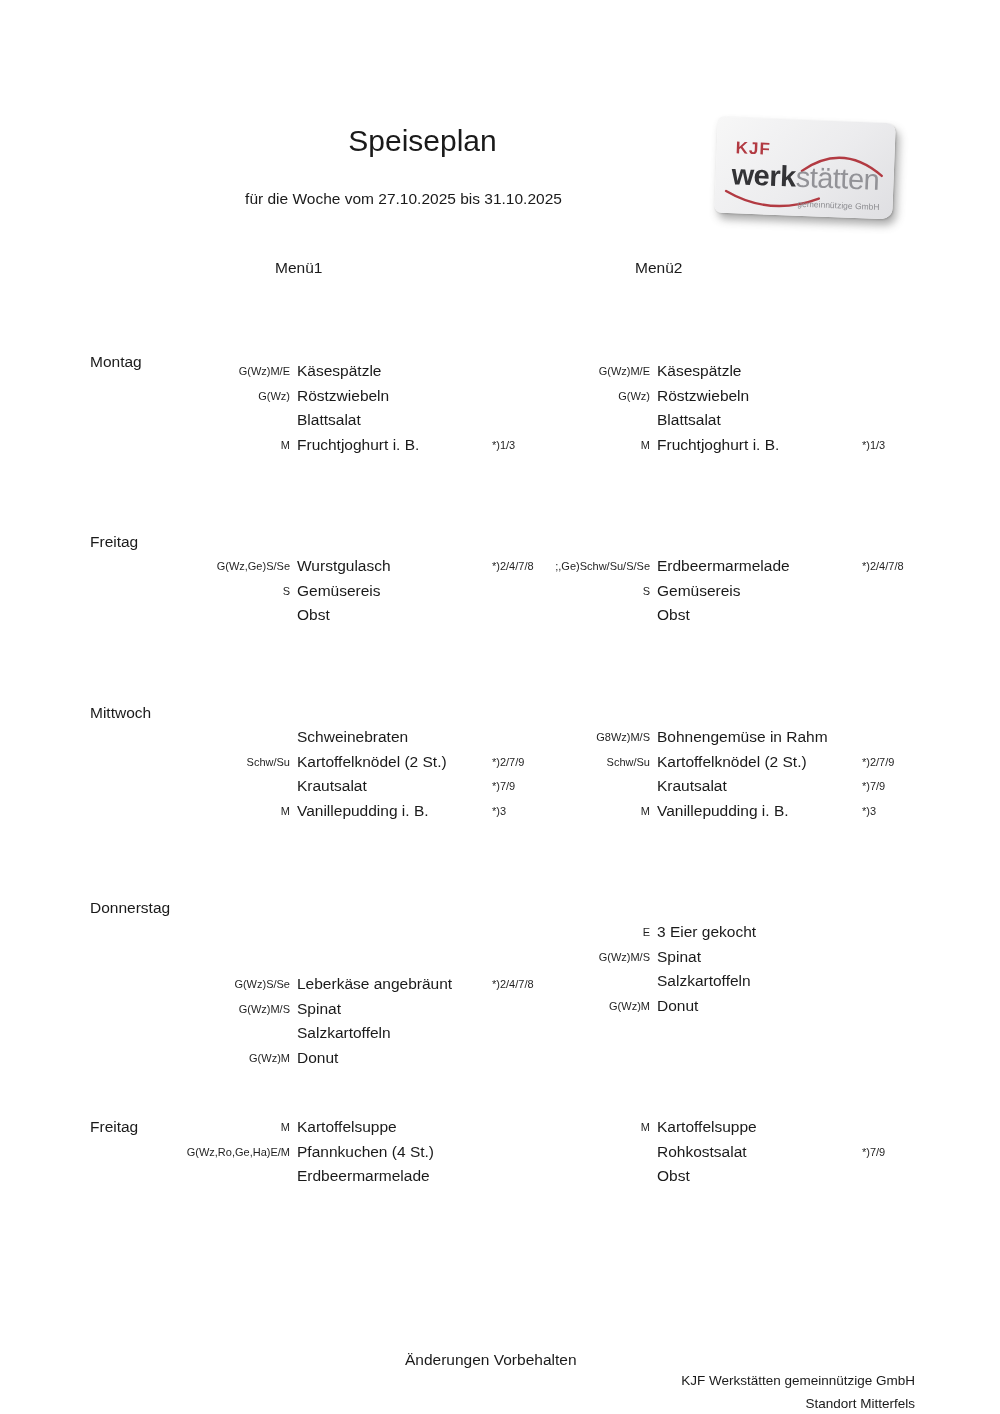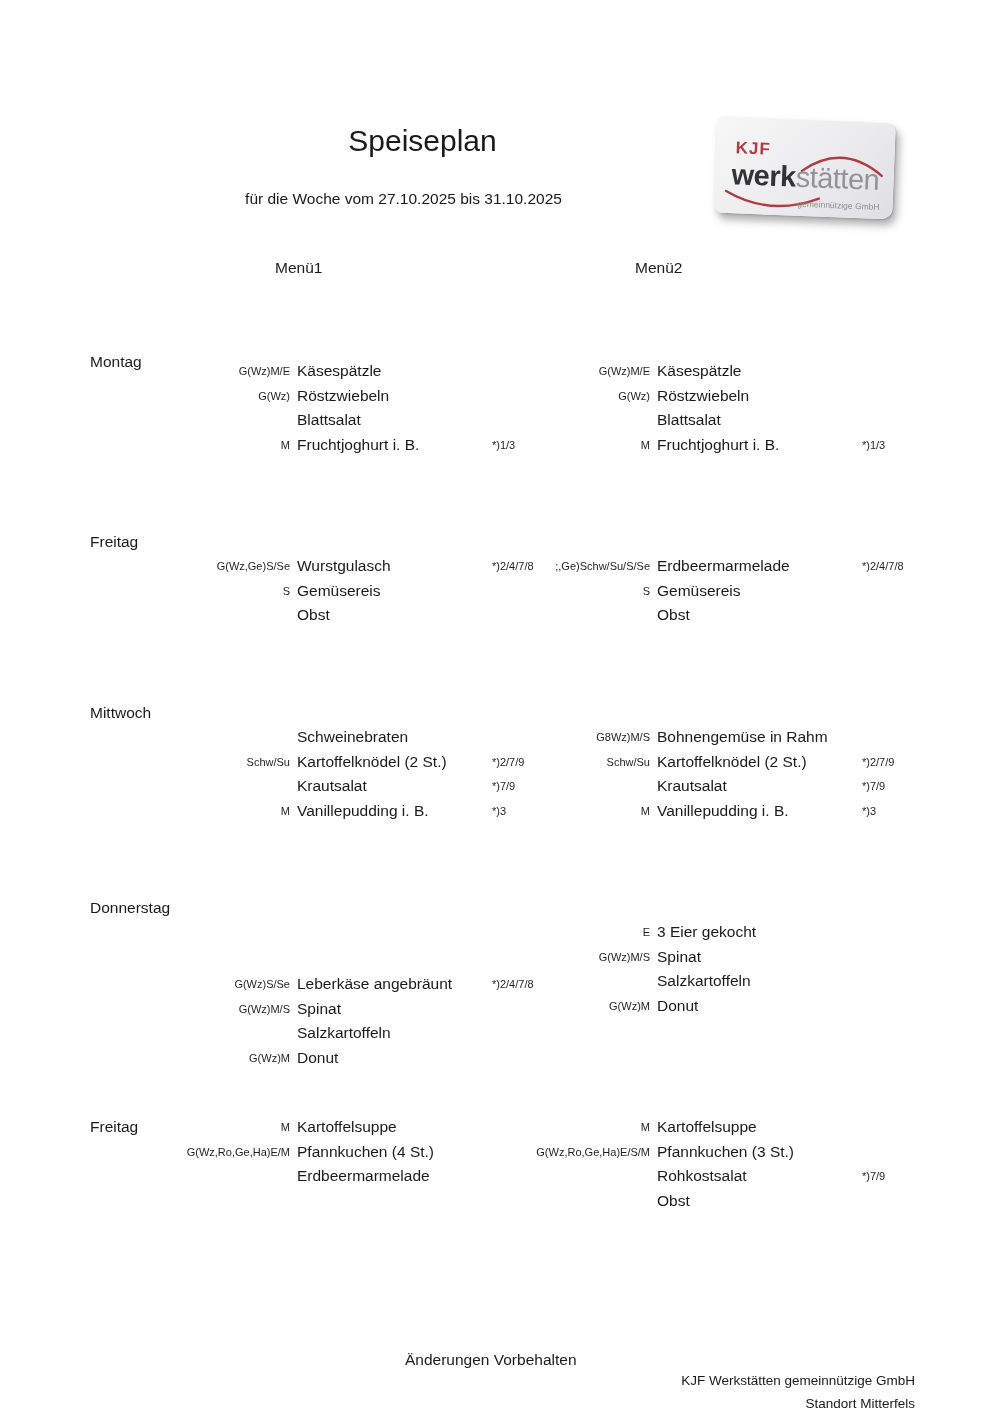--- a/index.html
+++ b/index.html
@@ -256,25 +256,20 @@
       <span class="note"></span>
     </div>
   </div>
   <div class="col m2col" style="top:1115px">
     <div class="row">
       <span class="code">M</span>
       <span class="dish">Kartoffelsuppe</span>
       <span class="note"></span>
     </div>
     <div class="row">
-      <span class="code">G(Wz,Ro,Ge,Ha)E/S/M</span>
-      <span class="dish">Pfannkuchen (3 St.)</span>
-      <span class="note"></span>
-    </div>
-    <div class="row">
       <span class="code"></span>
       <span class="dish">Rohkostsalat</span>
       <span class="note">*)7/9</span>
     </div>
     <div class="row">
       <span class="code"></span>
       <span class="dish">Obst</span>
       <span class="note"></span>
     </div>
   </div>

